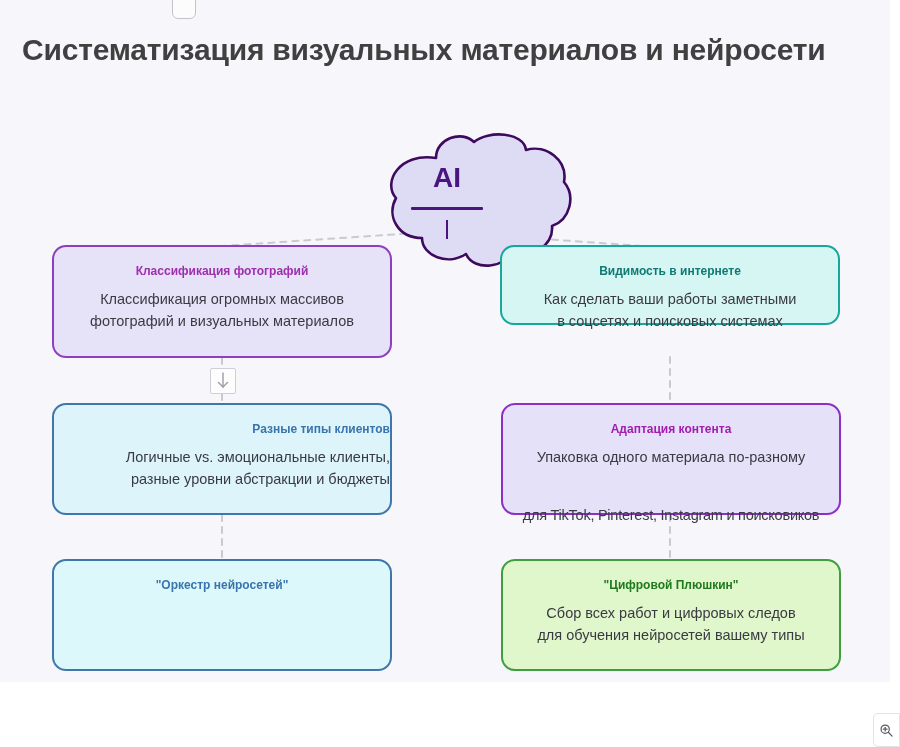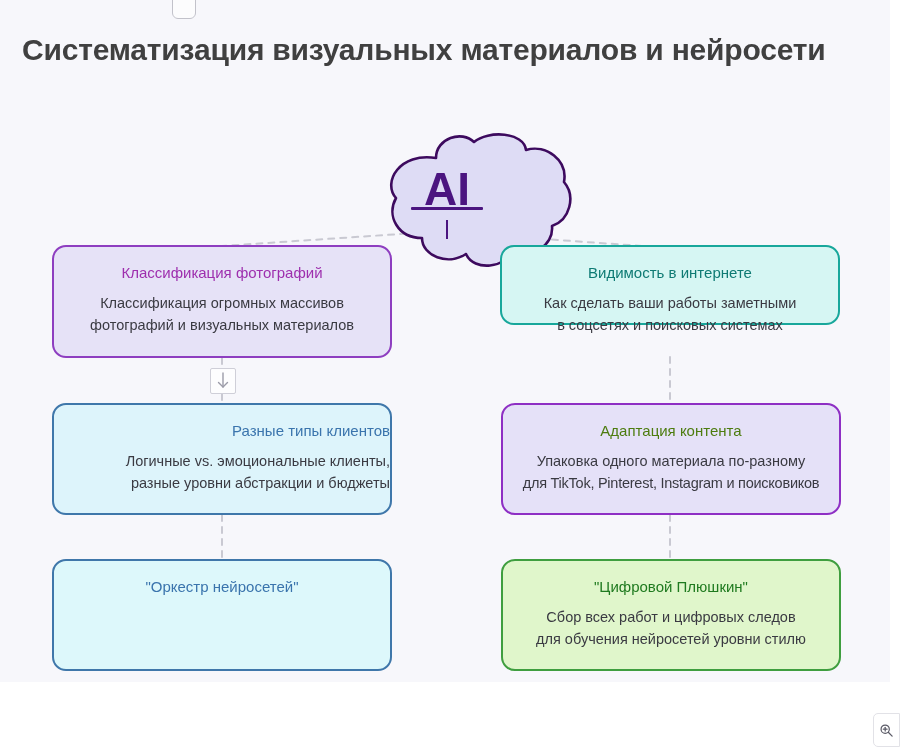--- a/index.html
+++ b/index.html
@@ -77,21 +77,21 @@
     width: 198px;
     height: 160px;
   }
   #ai-cloud svg { display: block; }
   #ai-label {
     position: absolute;
     left: 0;
     top: 38px;
     width: 138px;
     text-align: center;
-    font-size: 46px;
+    font-size: 28px;
     font-weight: bold;
     color: #4b1580;
     letter-spacing: 0px;
   }
   #ai-underline {
     position: absolute;
     left: 33px;
     top: 83px;
     width: 72px;
     height: 3px;
@@ -112,22 +112,22 @@
     position: absolute;
     box-sizing: border-box;
     border-radius: 14px;
     border-width: 2.4px;
     border-style: solid;
     padding-top: 17px;
     text-align: center;
     overflow: visible;
   }
   .card-title {
-    font-size: 15px;
-    font-weight: normal;
+    font-size: 12px;
+    font-weight: bold;
     line-height: 1.25;
     white-space: nowrap;
   }
   .card-desc {
     margin-top: 10px;
     font-size: 14.5px;
     line-height: 1.5;
     color: #3a3a42;
     white-space: nowrap;
   }
@@ -231,38 +231,38 @@
               border-color:#3f77aa; background:#ddf4fb;text-align:right;">
     <div class="card-title" style="color:#3a74ad;">Разные типы клиентов</div>
     <div class="card-desc">
       <div>Логичные vs. эмоциональные клиенты,</div>
       <div>разные уровни абстракции и бюджеты</div>
     </div>
   </div>
 
   <div class="card" style="left:501px; top:403px; width:340px; height:112px;
               border-color:#8e2fc4; background:#e5e1f8;">
-    <div class="card-title" style="color:#4d7c0f;">Адаптация контента</div>
+    <div class="card-title" style="color:#a21caf;">Адаптация контента</div>
     <div class="card-desc">
       <div>Упаковка одного материала по-разному</div>
-      <div style="letter-spacing:-0.25px;">для TikTok, Pinterest, Instagram и поисковиков</div>
+      <div style="letter-spacing:-0.25px;margin-top:36px;">для TikTok, Pinterest, Instagram и поисковиков</div>
     </div>
   </div>
 
   <div class="card" style="left:52px; top:559px; width:340px; height:112px;
               border-color:#3f77aa; background:#ddf8fb;">
     <div class="card-title" style="color:#3a74ad;">"Оркестр нейросетей"</div>
   </div>
 
   <div class="card" style="left:501px; top:559px; width:340px; height:112px;
               border-color:#3f9e3f; background:#e0f6cb;">
     <div class="card-title" style="color:#1f7a1f;">"Цифровой Плюшкин"</div>
     <div class="card-desc">
       <div>Сбор всех работ и цифровых следов</div>
-      <div>для обучения нейросетей уровни стилю</div>
+      <div>для обучения нейросетей вашему типы</div>
     </div>
   </div>
 
   <div id="connector-marker">
     <svg width="24" height="24" viewBox="0 0 24 24" xmlns="http://www.w3.org/2000/svg">
       <g stroke="#9b9ba8" stroke-width="1.4" fill="none" stroke-linecap="round" stroke-linejoin="round">
         <line x1="12" y1="4" x2="12" y2="18"></line>
         <polyline points="7.5,13.5 12,18 16.5,13.5"></polyline>
       </g>
     </svg>

